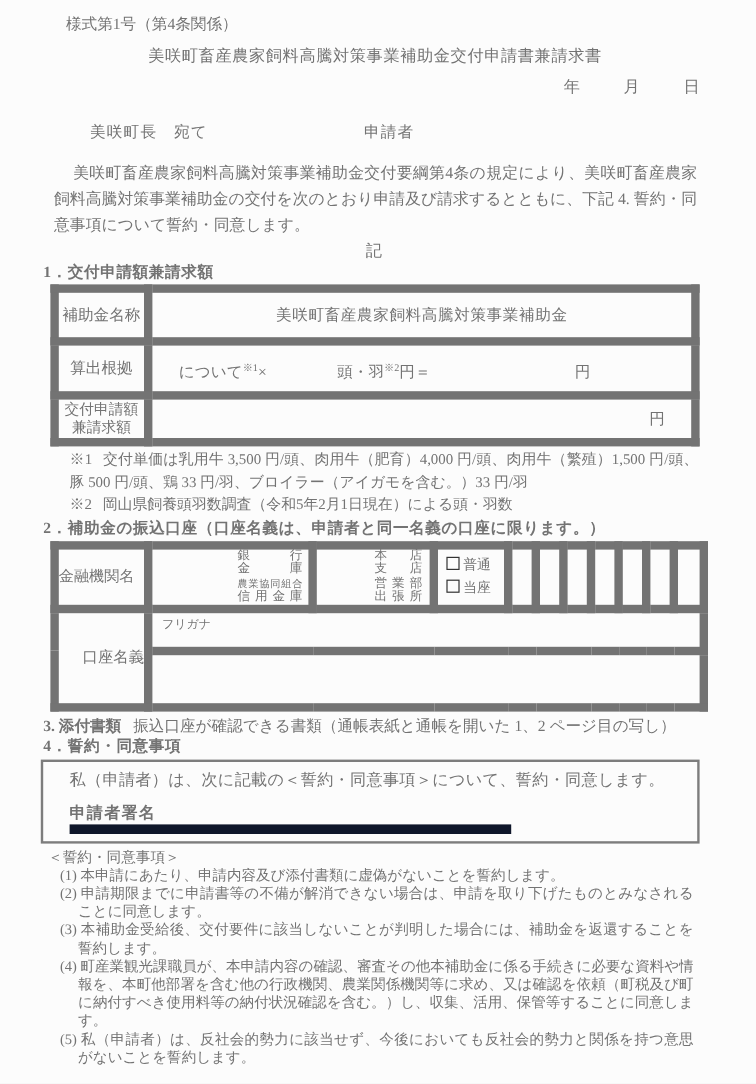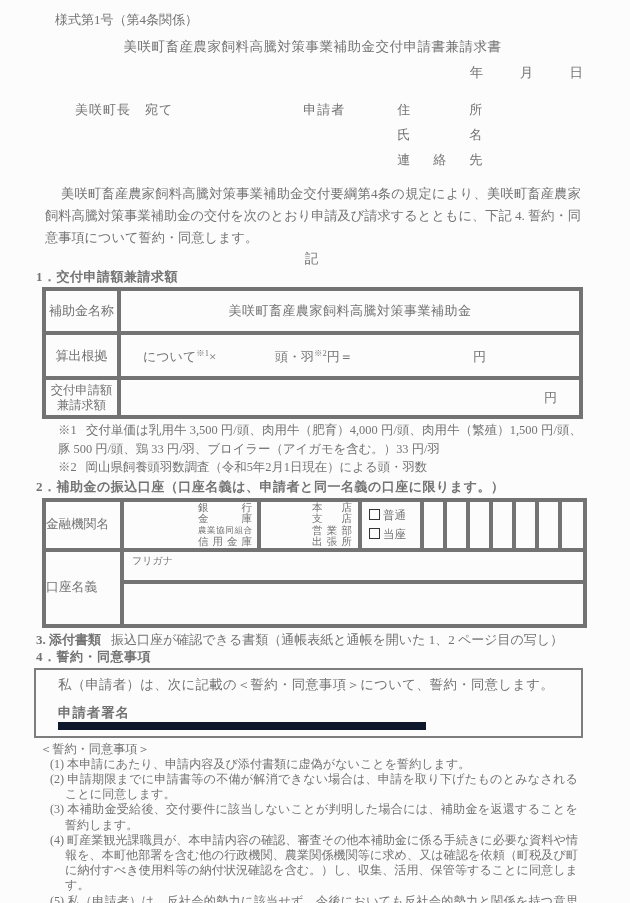--- a/index.html
+++ b/index.html
@@ -9,30 +9,30 @@
     padding:11px 47px 0 42px;
     font-family:"Liberation Serif","DejaVu Serif",serif;
     font-size:13px;
   }
   .form-code{font-size:13px;line-height:17px;margin-left:13px;}
   .title{margin-top:10px;font-size:13.5px;line-height:18px;text-align:center;letter-spacing:.5px;}
   .date-line{margin-top:8px;line-height:18px;text-align:right;font-size:13.5px;}
   .date-line .dsep{display:inline-block;margin-left:33px;}
   .addr-row{margin-top:15px;display:flex;align-items:flex-start;}
   .addressee{margin-left:33px;line-height:25px;letter-spacing:1px;}
-  .applicant{display:flex;margin-left:130px;gap:47px;}
+  .applicant{display:flex;margin-left:130px;}
   .app-label{line-height:25px;letter-spacing:1px;}
   .app-fields{margin-left:5px;}
   .jfield{width:85px;line-height:25px;text-align:justify;text-align-last:justify;}
   .intro{margin:11px 0 0 3px;width:536px;line-height:22px;font-size:13.2px;
          text-align:justify;text-indent:16px;}
   .ki{margin-top:1px;text-align:center;font-size:13.5px;line-height:17px;letter-spacing:2px;}
   .h-sec{font-weight:bold;font-size:13px;line-height:16px;margin:2px 0 0 -6px;letter-spacing:.5px;}
   table{border-collapse:collapse;table-layout:fixed;}
-  td{border:4px solid #737373;padding:0;vertical-align:middle;font-size:13px;}
+  td{border:7px solid #737373;padding:0;vertical-align:middle;font-size:13px;}
   .t1{width:541px;margin-top:2px;}
   .t1 .lblcol{width:71px;text-align:center;}
   .t1 .r1{height:44px;}
   .t1 .r2{height:45px;}
   .t1 .r3{height:39px;padding-left:35px;}
   .t1 .val-center{text-align:center;letter-spacing:.5px;}
   .formula-cell{position:relative;}
   .formula-cell span.fp{position:absolute;top:13px;white-space:nowrap;}
   .fp1{left:22px;} .fp2{left:154px;} .fp3{left:352px;}
   .sup{font-size:8.5px;vertical-align:5px;letter-spacing:0;}
@@ -49,21 +49,21 @@
   .stack-branch{width:40px;margin-right:6px;}
   .jt{line-height:11.5px;font-size:10.5px;text-align:justify;text-align-last:justify;}
   .jt-sm{font-size:8.5px;}
   .cb-cell{font-size:11.5px;padding-left:7px;vertical-align:middle;}
   .cb-line{line-height:19px;white-space:nowrap;}
   .cbox{display:inline-block;width:9px;height:9px;border:1px solid #333;
         margin-right:3px;vertical-align:-1px;background:#fcfcfc;}
   .digit{border-left:1px solid #909090;}
   .digit-first{border-left:1px solid #454545;}
   .furi{height:26px;font-size:10px;vertical-align:top;padding:2px 0 0 8px;}
-  .holder-lbl{text-align:left;font-size:12.8px;}
+  .holder-lbl{text-align:right;font-size:12.8px;}
   .holder-blank{height:40px;}
   .sec3-line{margin:4px 0 0 -6px;font-size:13px;line-height:16px;}
   .sec3-line .b{font-weight:bold;}
   .sec3-line .rest{margin-left:10px;}
   .h-sec4{margin-top:1px;}
   .pledge-box{margin:3px 0 0 -8px;width:549px;box-sizing:border-box;
               border:2px solid #7d7d7d;padding:5px 8px 6px 22px;background:#fcfcfc;}
   .pledge-text{font-size:13.4px;line-height:19px;letter-spacing:.3px;}
   .sig-line{margin-top:9px;width:368px;border-bottom:8px solid #0f172a;}
   .sig-label{font-weight:bold;font-size:13.4px;line-height:19px;letter-spacing:1px;}
@@ -84,25 +84,20 @@
   <div class="date-line">
     <span>年</span>
     <span class="dsep">月</span>
     <span class="dsep">日</span>
   </div>
 
   <div class="addr-row">
     <div class="addressee">美咲町長　宛て</div>
     <div class="applicant">
       <div class="app-label">申請者</div>
-      <div class="app-fields">
-        <div class="jfield">住所</div>
-        <div class="jfield">氏名</div>
-        <div class="jfield">連絡先</div>
-      </div>
     </div>
   </div>
 
   <div class="intro">美咲町畜産農家飼料高騰対策事業補助金交付要綱第4条の規定により、美咲町畜産農家飼料高騰対策事業補助金の交付を次のとおり申請及び請求するとともに、下記 4. 誓約・同意事項について誓約・同意します。</div>
 
   <div class="ki">記</div>
 
   <div class="h-sec">1．交付申請額兼請求額</div>
 
   <table class="t1">

